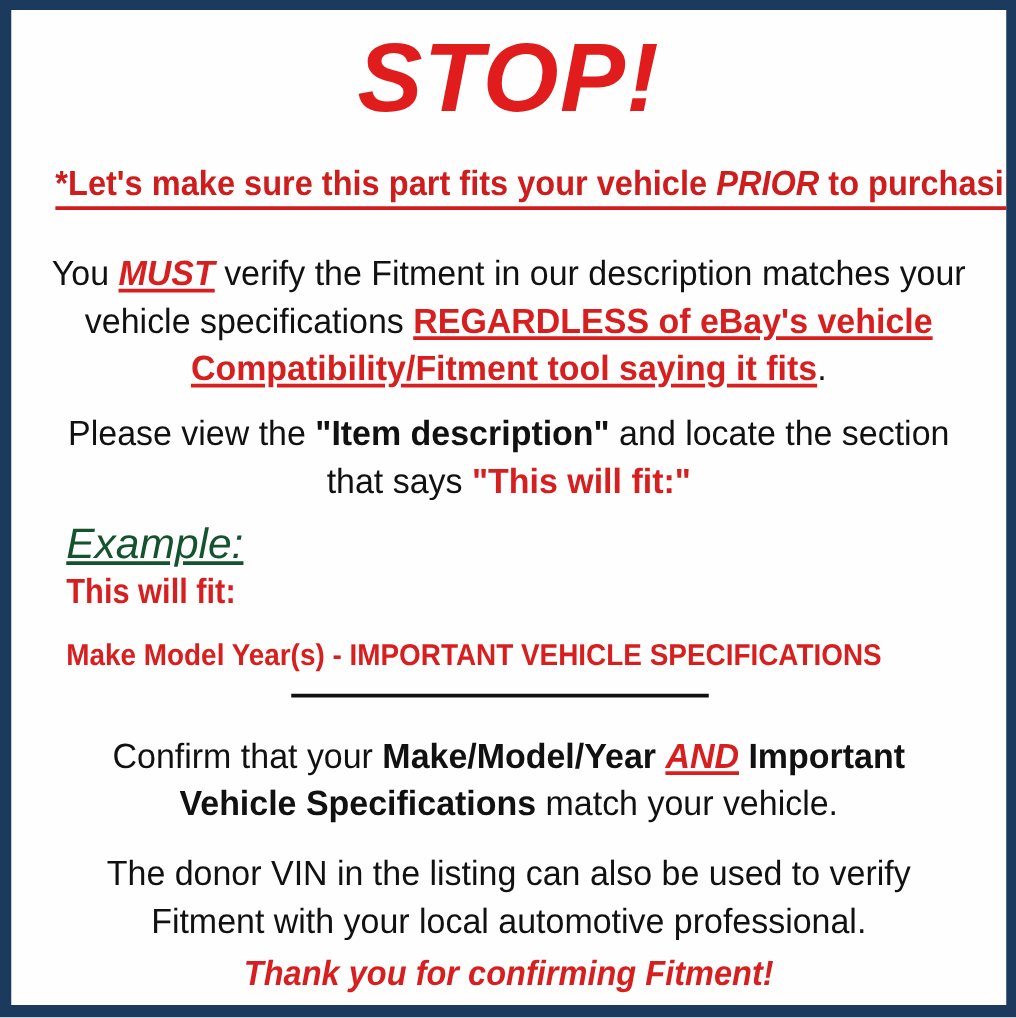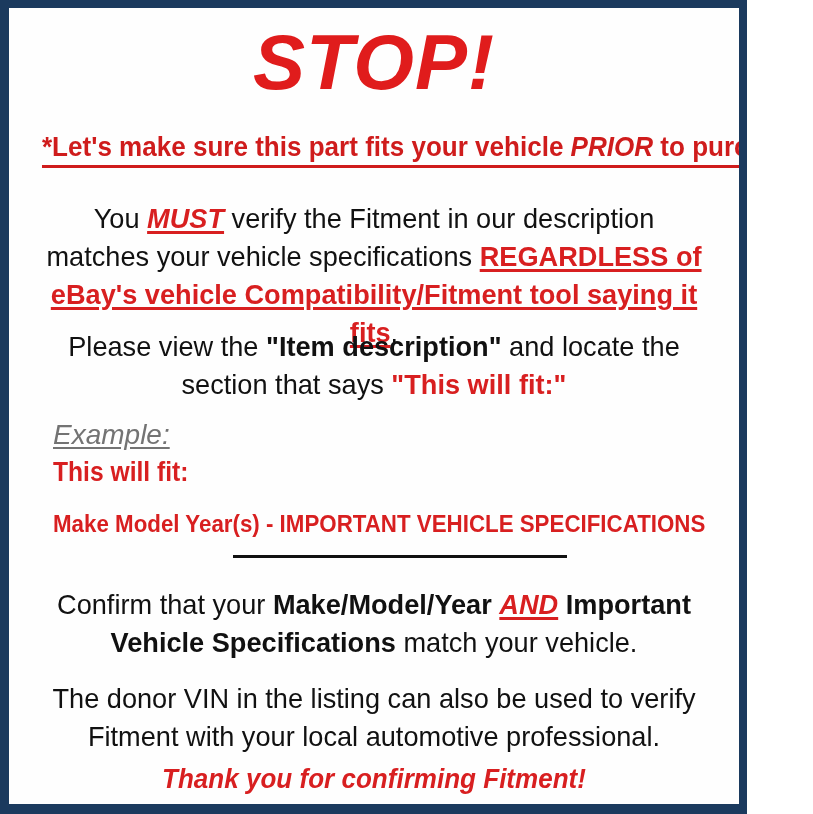--- a/index.html
+++ b/index.html
@@ -10,21 +10,21 @@
   body {
     width: 813px;
     height: 814px;
     overflow: hidden;
     font-family: "Liberation Sans", sans-serif;
   }
 
   
   .notice-frame {
     box-sizing: border-box;
-    width: 747px;
+    width: 813px;
     height: 814px;
     background: #1b3a5e;
     padding: 8px 8px 10px 9px;
   }
   .notice-page {
     box-sizing: border-box;
     width: 100%;
     height: 100%;
     background: #fefefe;
     position: relative;
@@ -113,24 +113,24 @@
   }
 
   
   .example-block {
     position: absolute;
     left: 44px;
     top: 412px;
     right: 20px;
   }
   .example-label {
-    font-size: 28px;
+    font-size: 34px;
     line-height: 30px;
     font-style: italic;
-    color: #737373;
+    color: #14532d;
     text-decoration: underline;
     text-underline-offset: 3px;
     display: inline-block;
   }
   .example-fit {
     margin-top: 6px;
     font-size: 28px;
     line-height: 32px;
     font-weight: bold;
     color: #d81f20;

